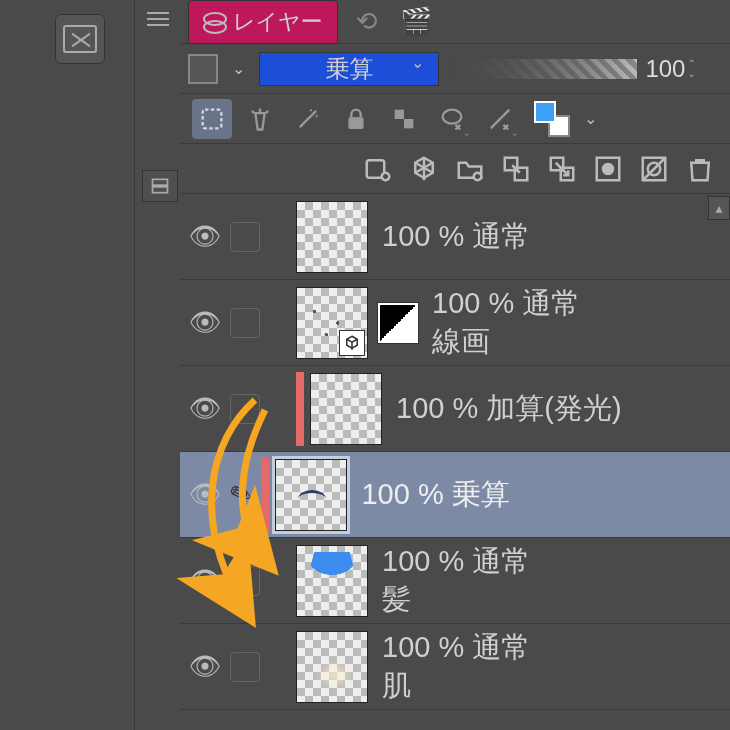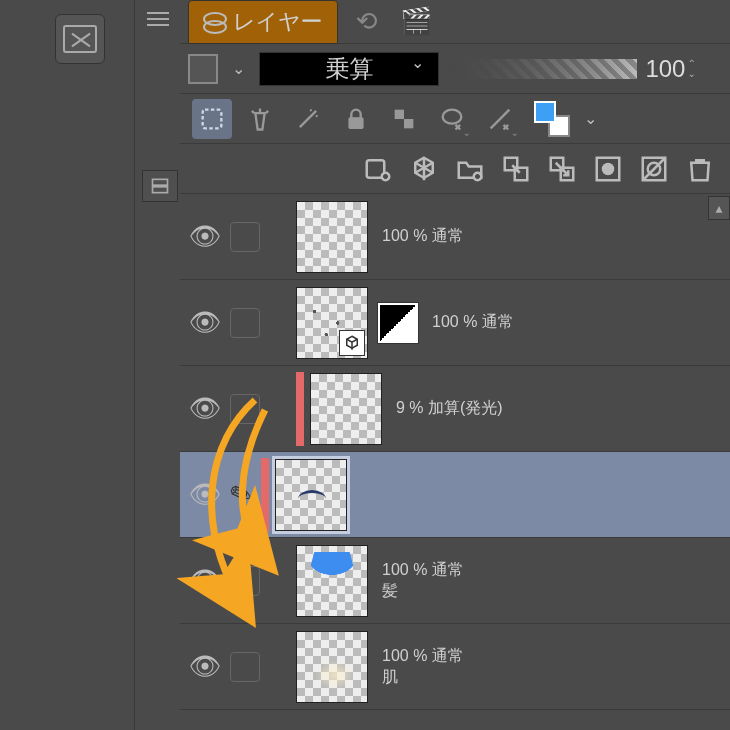--- a/index.html
+++ b/index.html
@@ -60,21 +60,21 @@
   .tab-bar {
     height: 44px;
     display: flex;
     align-items: center;
     padding-left: 8px;
     gap: 8px;
     border-bottom: 1px solid #3a3a3a;
   }
   .tab {
     display: flex; align-items: center; gap: 6px;
-    background: #a16207;
+    background: #be185d;
     border: 1px solid #333;
     padding: 6px 14px;
     border-radius: 4px 4px 0 0;
     font-size: 22px;
   }
   .stack-icon {
     width: 24px; height: 24px;
     position: relative;
   }
   .stack-icon::before, .stack-icon::after {
@@ -104,21 +104,21 @@
   }
   .swatch {
     width: 30px; height: 30px;
     border: 2px solid #888;
     background: #555;
   }
   .dd-caret { font-size: 16px; color: #bbb; padding: 0 6px; }
   .blend-select {
     width: 180px; height: 34px;
     border: 1px solid #333;
-    background: #000000;
+    background: #1d4ed8;
     display: flex; align-items: flex-start; justify-content: center;
     font-size: 24px;
     position: relative;
   }
   .blend-select .dd-caret { position: absolute; right: 8px; }
   .opacity-slider {
     width: 190px; height: 20px;
     background: repeating-linear-gradient(45deg,#888 0 5px,#bbb 5px 10px);
     mask: linear-gradient(to right, black, black);
     -webkit-mask: linear-gradient(to right, transparent, black);
@@ -203,21 +203,21 @@
     margin-right: 6px;
   }
   .thumb {
     width: 72px; height: 72px;
     background: repeating-conic-gradient(#bbb 0 25%, #eee 0 50%) 0 0/16px 16px;
     border: 1px solid #222;
     position: relative;
     flex-shrink: 0;
   }
   .thumb.sel { outline: 3px solid #c5cde0; }
-  .layer-text { margin-left: 14px; font-size: 16px; line-height: 1.3; }
+  .layer-text { margin-left: 14px; font-size: 29px; line-height: 1.3; }
   .layer-text .l1 { white-space: nowrap; }
   .layer-row2-extra {
     display:flex; align-items:center; gap:8px; margin-left:10px;
   }
   .cube-badge {
     position:absolute; right:2px; bottom:2px;
     width:26px; height:26px; background:#fff; border:1px solid #333;
     display:flex; align-items:center; justify-content:center;
   }
   .mask-thumb {
@@ -445,43 +445,45 @@
               <path d="M12 3l7 4v8l-7 4-7-4V7z"></path>
               <path d="M5 7l7 4 7-4M12 11v10"></path>
             </svg>
         </div>
       </div>
       <div class="layer-row2-extra">
         <div class="mask-thumb"></div>
       </div>
       <div class="layer-text">
         <div class="l1">100 % 通常</div>
+        <div class="l1">線画</div>
       </div>
     </div>
 
     <div class="layer-row">
       <div class="eye">👁</div>
       <div class="lockbox"></div>
       <div class="indent"></div>
       <div class="clip-bar"></div>
       <div class="thumb"></div>
       <div class="layer-text">
-        <div class="l1">9 % 加算(発光)</div>
+        <div class="l1">100 % 加算(発光)</div>
       </div>
     </div>
 
     <div class="layer-row selected">
       <div class="eye">👁</div>
       <div class="pencil">✎</div>
       <div class="indent" style="width:8px"></div>
       <div class="clip-bar"></div>
       <div class="thumb sel">
           <div class="hair-dark"></div>
         </div>
       <div class="layer-text">
+        <div class="l1">100 % 乗算</div>
       </div>
     </div>
 
     <div class="layer-row">
       <div class="eye">👁</div>
       <div class="lockbox"></div>
       <div class="indent"></div>
       <div class="thumb">
           <div class="hair-blue"></div>
         </div>

